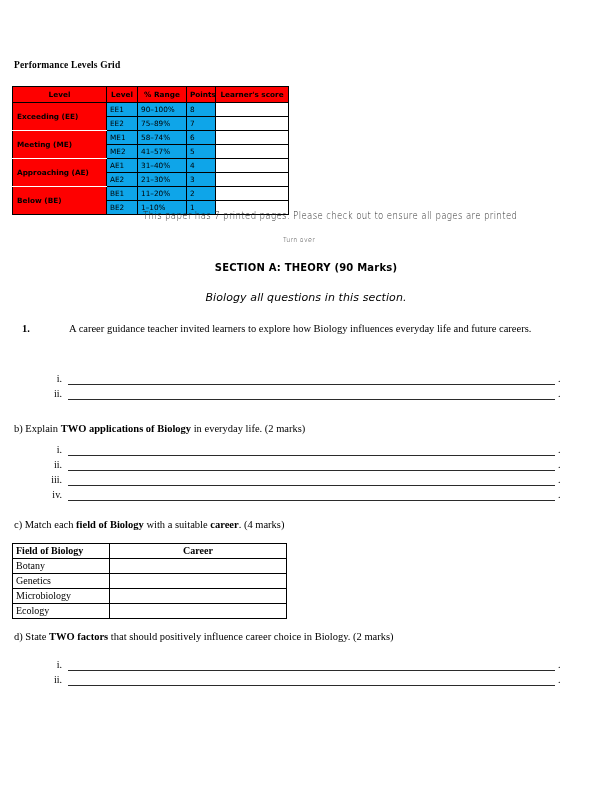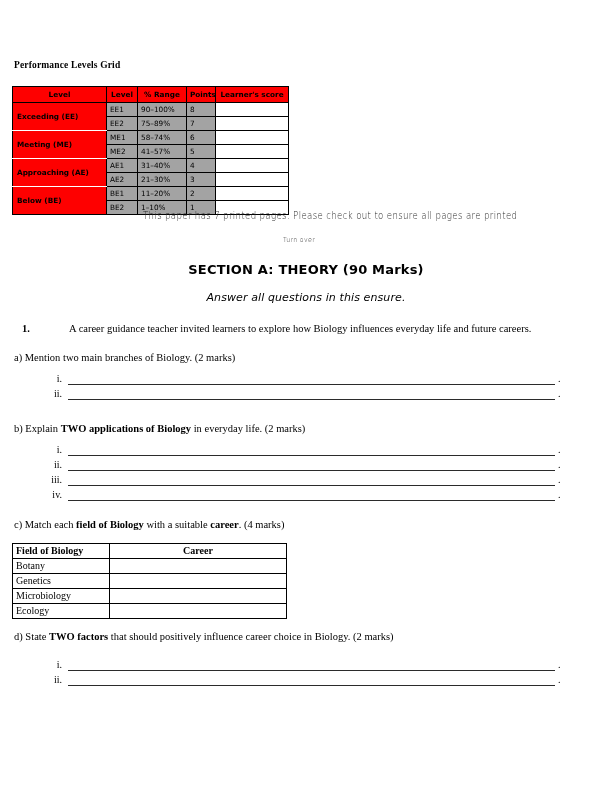--- a/index.html
+++ b/index.html
@@ -43,21 +43,21 @@
     font-family: "DejaVu Sans", "Liberation Sans", sans-serif;
     font-size: 7.3px;
     border-radius: 9px;
   }
   table.levels td, table.levels th {
     border: 1px solid #000000;
     padding: 1px 3px;
     height: 11px;
     line-height: 11px;
     vertical-align: middle;
-    background: #a3a3a3;
+    background: #0ea5e9;
     font-weight: normal;
     text-align: left;
   }
   table.levels th {
     background: #fe0000;
     color: #000000;
     font-weight: bold;
     text-align: center;
     font-size: 7.3px;
     height: 13px;
@@ -101,21 +101,21 @@
   }
 
   
   .section-head {
     position: absolute;
     left: 0;
     top: 262px;
     width: 612px;
     text-align: center;
     font-family: "DejaVu Sans", "Liberation Sans", sans-serif;
-    font-size: 13px;
+    font-size: 10px;
     font-weight: bold;
     letter-spacing: 0.2px;
   }
   .section-sub {
     position: absolute;
     left: 0;
     top: 291px;
     width: 612px;
     text-align: center;
     font-family: "DejaVu Sans", "Liberation Sans", sans-serif;
@@ -289,26 +289,25 @@
         <td>1</td>
         <td class="score"></td>
       </tr>
     </tbody>
   </table>
 
   <div class="hand note-pages">This paper has 7 printed pages. Please check out to ensure all pages are printed</div>
   <div class="hand note-turn">Turn over</div>
 
   <div class="section-head">SECTION A: THEORY (90 Marks)</div>
-  <div class="section-sub">Answer all questions in this ensure.</div>
+  <div class="section-sub">Biology all questions in this section.</div>
 
   <div class="q-num">1.</div>
   <div class="q-stem">A career guidance teacher invited learners to explore how Biology influences everyday life and future careers.</div>
 
-  <div class="part part-a">a) Mention two main branches of Biology. (2 marks)</div>
 
   <div class="ans" style="top:373px">
     <span class="num">i.</span>
     <span class="rule"></span>
     <span class="dot">.</span>
   </div>
   <div class="ans" style="top:388px">
     <span class="num">ii.</span>
     <span class="rule"></span>
     <span class="dot">.</span>

